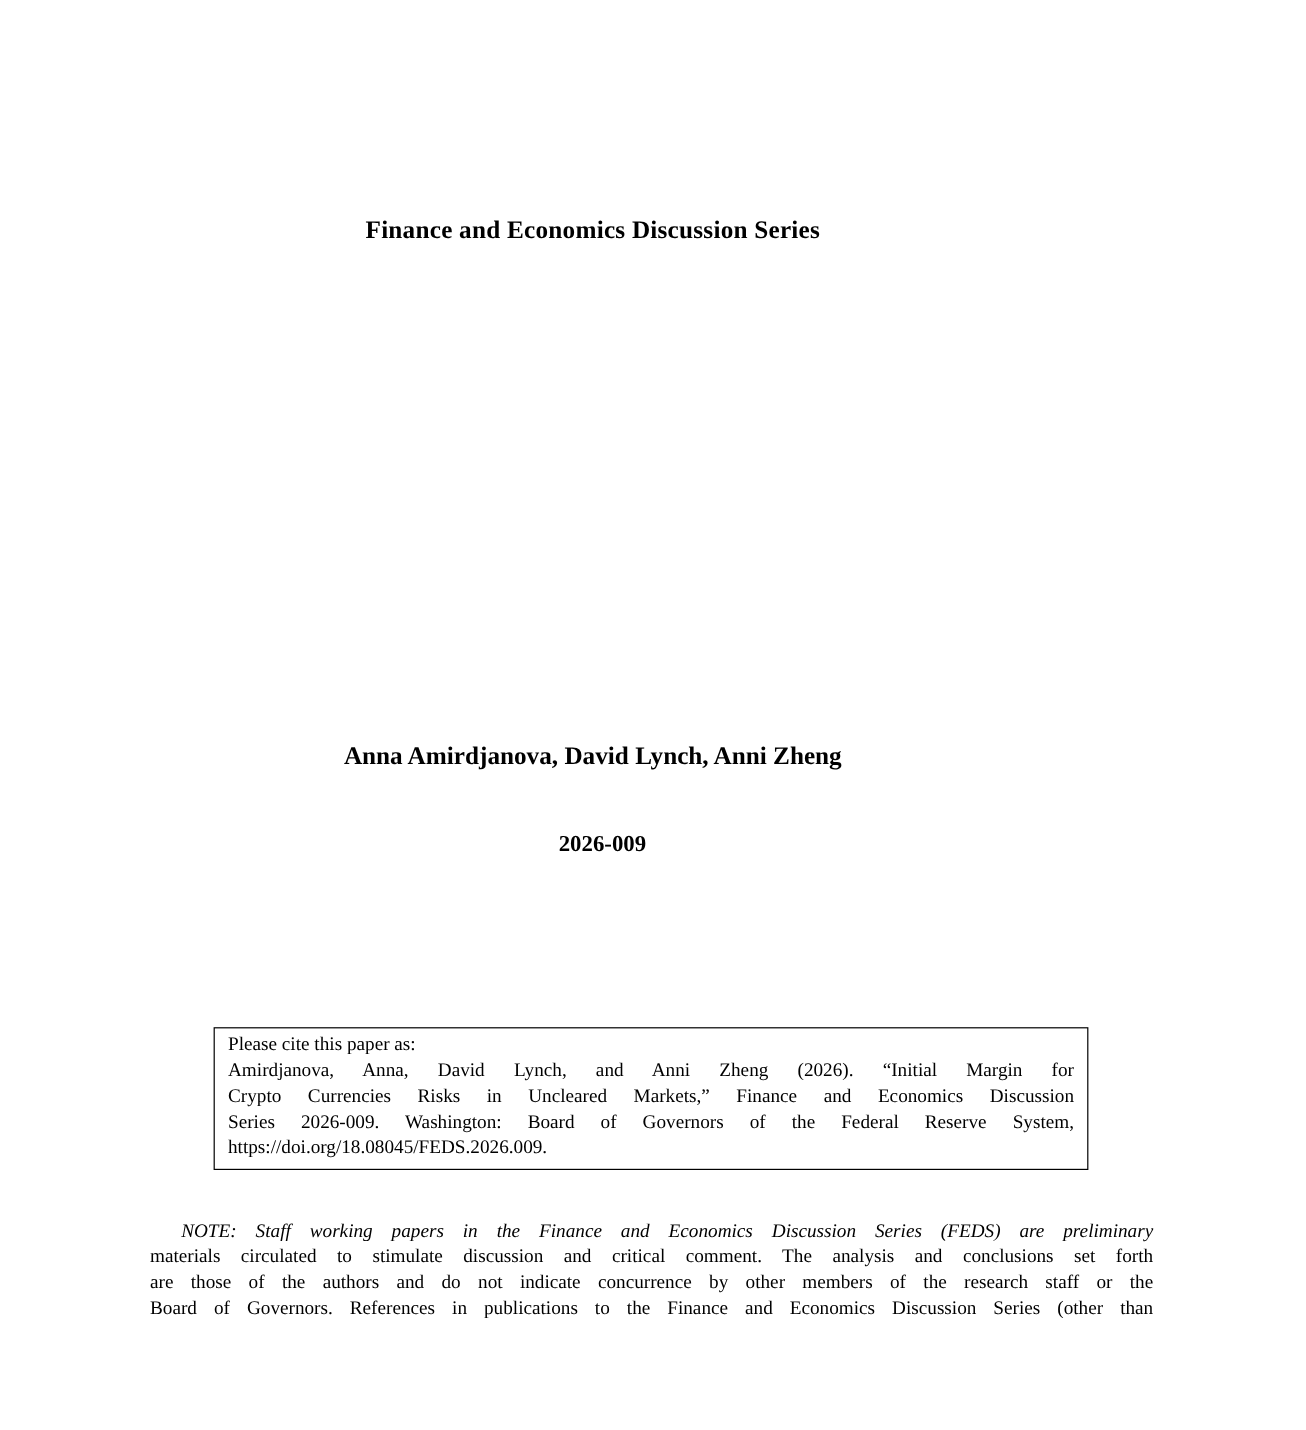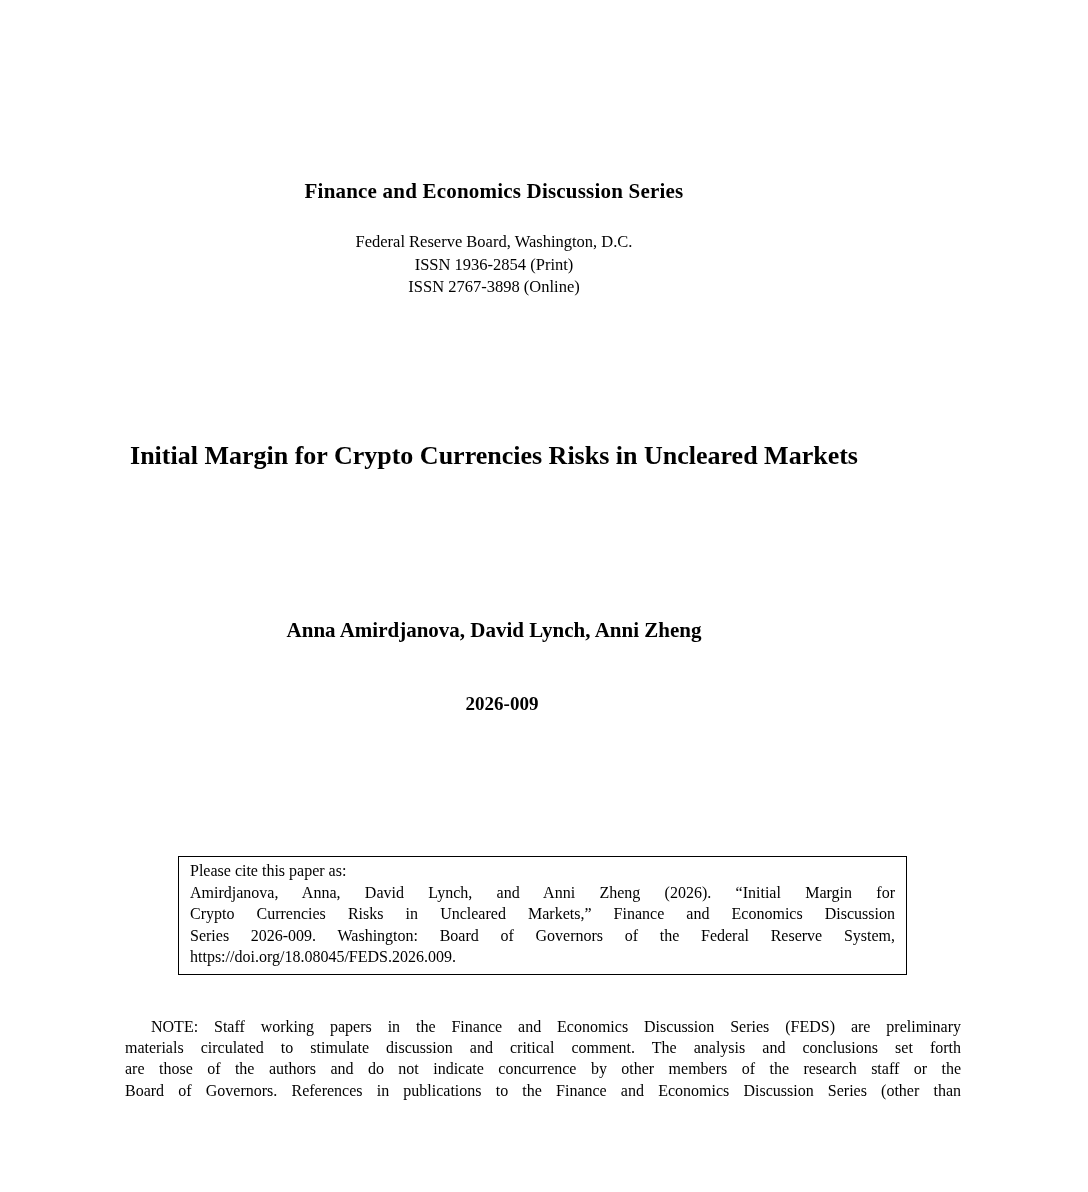--- a/index.html
+++ b/index.html
@@ -71,36 +71,31 @@
   .jline {
     text-align: justify;
     text-align-last: justify;
   }
   .plainline {
     text-align: left;
     text-align-last: left;
   }
   .indent-first {
     text-indent: 26px;
+    font-style: italic;
   }
 </style>
 </head>
 <body>
 
 <div class="page">
 
   <div class="centered series-title">Finance and Economics Discussion Series</div>
 
-  <div class="centered header-lines">
-    <div>Federal Reserve Board, Washington, D.C.</div>
-    <div>ISSN 1936-2854 (Print)</div>
-    <div>ISSN 2767-3898 (Online)</div>
-  </div>
 
-  <div class="centered paper-title">Initial Margin for Crypto Currencies Risks in Uncleared Markets</div>
 
   <div class="centered authors">Anna Amirdjanova, David Lynch, Anni Zheng</div>
 
   <div class="centered paper-number">2026-009</div>
 
   <div class="citation-box">
     <div class="plainline">Please cite this paper as:</div>
     <div class="jline">Amirdjanova, Anna, David Lynch, and Anni Zheng (2026). “Initial Margin for</div>
     <div class="jline">Crypto Currencies Risks in Uncleared Markets,” Finance and Economics Discussion</div>
     <div class="jline">Series 2026-009. Washington: Board of Governors of the Federal Reserve System,</div>

